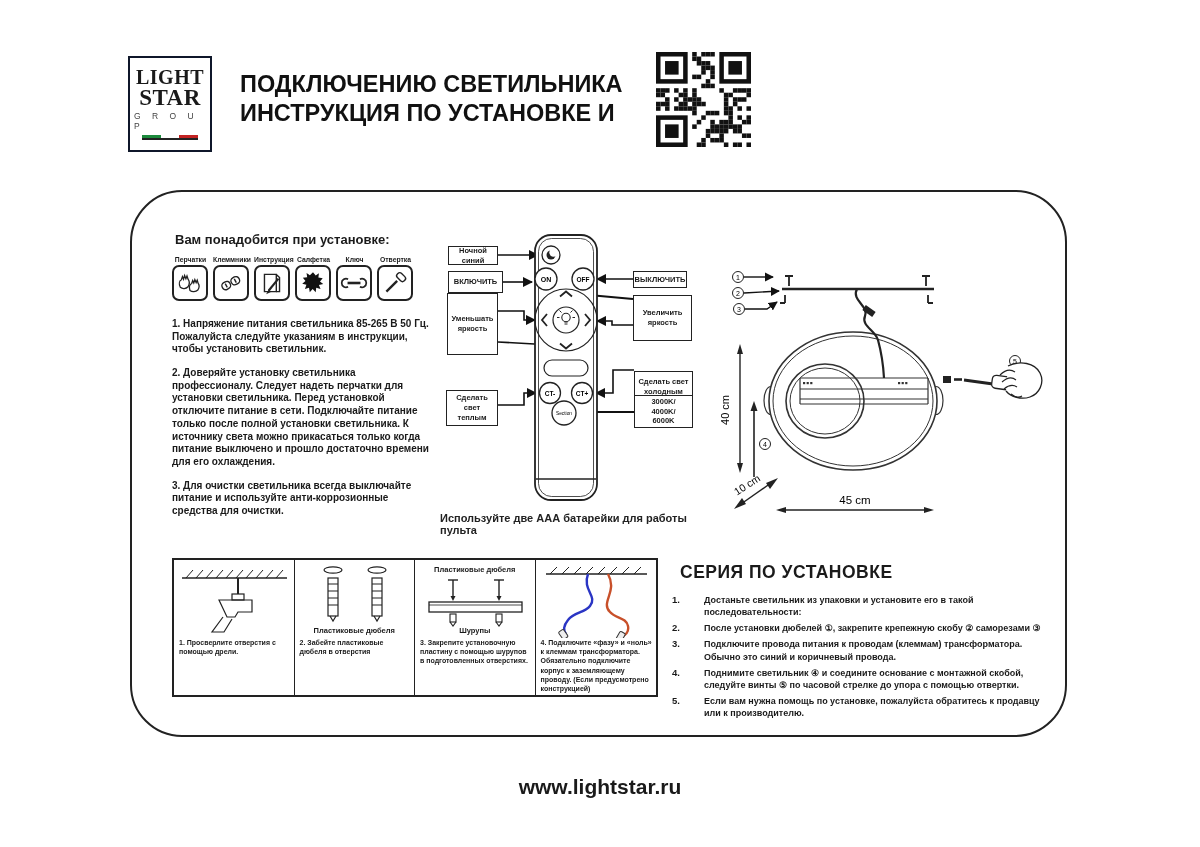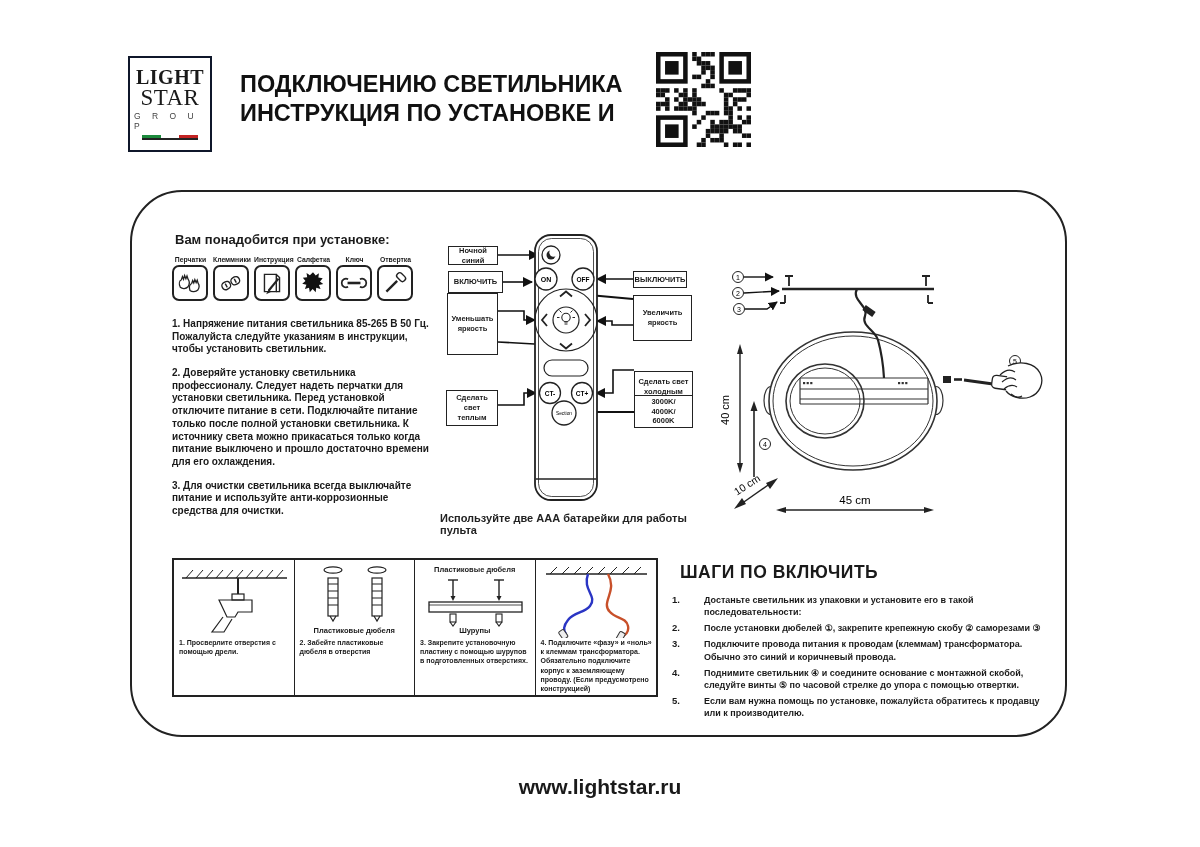--- a/index.html
+++ b/index.html
@@ -4,21 +4,21 @@
 <style>
   * { margin:0; padding:0; box-sizing:border-box; }
   body { background:#e8e8e8; font-family:"Liberation Sans", sans-serif; color:#1a1a1a; }
   #page { position:relative; width:1200px; height:847px; background:#ffffff; overflow:hidden; }
   .abs { position:absolute; }
 
   
   .logo-box { left:128px; top:56px; width:84px; height:96px; border:2px solid #0f172a;
               display:flex; flex-direction:column; align-items:center; justify-content:center; }
   .logo-light { font-family:"Liberation Serif", serif; font-weight:bold; font-size:20px; letter-spacing:.5px; line-height:.95; }
-  .logo-star  { font-family:"Liberation Serif", serif; font-weight:normal; font-size:23px; letter-spacing:.5px; line-height:.95; }
+  .logo-star  { font-family:"Liberation Serif", serif; font-weight:bold; font-size:23px; letter-spacing:.5px; line-height:.95; }
   .logo-group { font-size:8.5px; letter-spacing:4.5px; margin:3px 0 4px 4px; color:#444; }
   .logo-flag  { width:56px; height:5px; display:flex; border-bottom:2px solid #222; }
   .logo-flag span { flex:1; }
   .page-title { left:240px; top:70px; width:420px; font-size:23.5px; font-weight:bold; line-height:1.25; color:#111; }
   .qr { left:656px; top:52px; width:95px; height:95px; }
   .hdr-right { left:790px; top:68px; width:245px; text-align:center; }
   .series  { font-size:18px; font-weight:bold; margin-bottom:12px; }
   .article { font-size:21.5px; font-weight:bold; }
 
   
@@ -560,21 +560,21 @@
         </g>
         <path d="M52,14 C46,30 62,36 54,46 C49,53 38,52 32,60 C28,65 27,70 30,74" stroke="#2a35c4" stroke-width="2.4"></path>
         <path d="M72,14 C82,32 64,42 74,52 C80,59 90,57 92,66 C93,71 90,75 85,77" stroke="#c8502a" stroke-width="2.4"></path>
         <rect x="24" y="70" width="6" height="9" rx="1.5" transform="rotate(-35 27 74)" fill="#eee" stroke="#333" stroke-width="1"></rect>
         <rect x="82" y="72" width="6" height="9" rx="1.5" transform="rotate(30 85 76)" fill="#eee" stroke="#333" stroke-width="1"></rect>
       </svg>
       <div class="panel-caption">4. Подключите «фазу» и «ноль» к клеммам трансформатора. Обязательно подключите корпус к заземляющему проводу. (Если предусмотрено конструкцией)</div>
     </div>
   </div>
 
-  <div class="abs steps-heading">ШАГИ ПО ВКЛЮЧИТЬ</div>
+  <div class="abs steps-heading">СЕРИЯ ПО УСТАНОВКЕ</div>
   <div class="abs steps-list">
     <div class="step-item">
       <div class="step-num">1.</div>
         <div class="step-gap"></div>
       <div class="step-text">Достаньте светильник из упаковки и установите его в такой последовательности:</div>
     </div>
     <div class="step-item">
       <div class="step-num">2.</div>
         <div class="step-gap"></div>
       <div class="step-text">После установки дюбелей ①, закрепите крепежную скобу ② саморезами ③</div>

